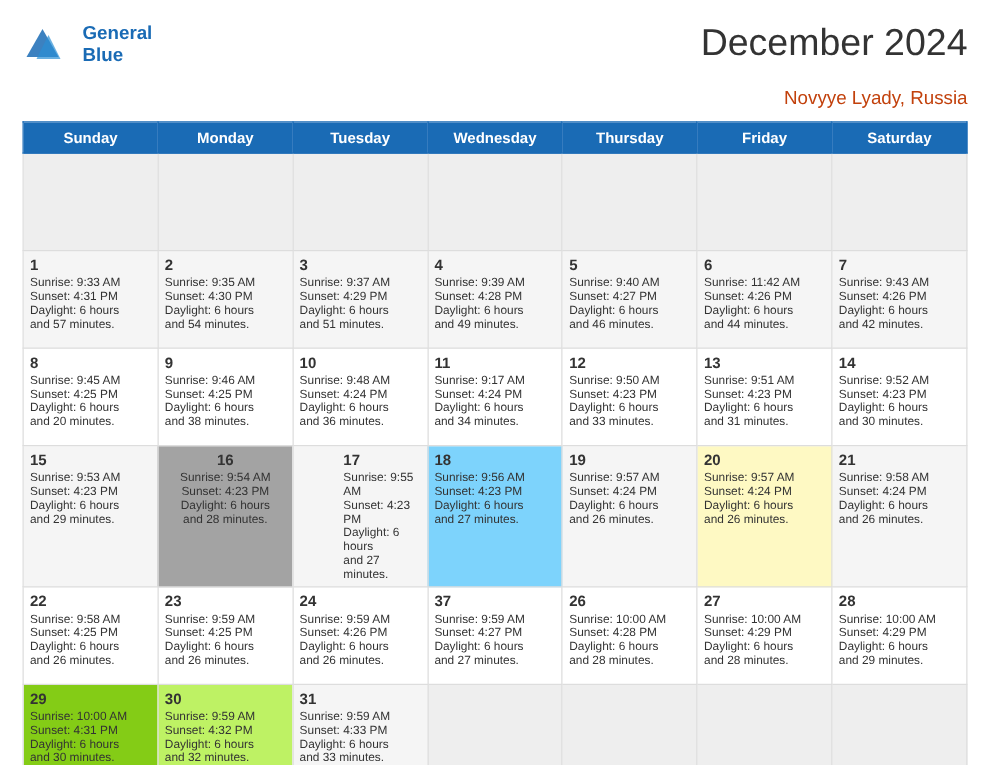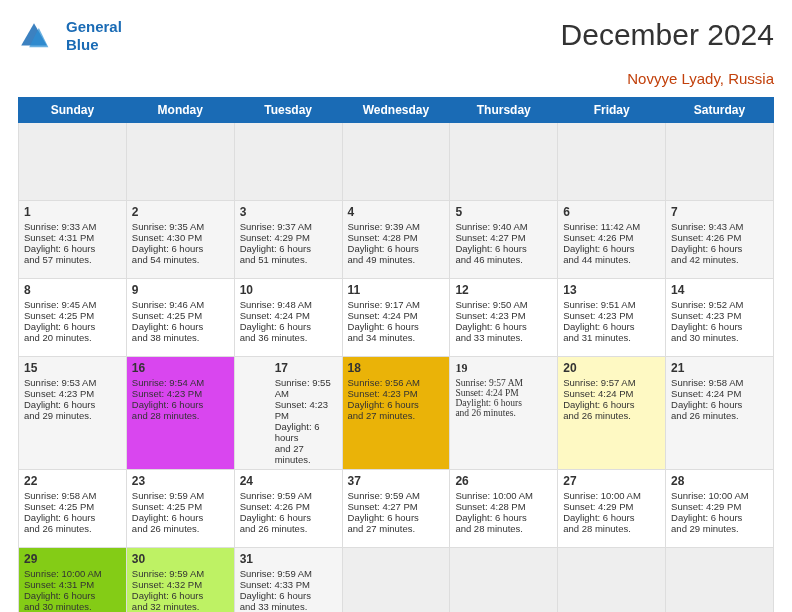--- a/index.html
+++ b/index.html
@@ -238,42 +238,42 @@
           </td>
         </tr>
         <tr>
           <td style="background: rgb(245, 245, 245);">
             <span class="day-num">15</span>
             <div>Sunrise: 9:53 AM</div>
             <div>Sunset: 4:23 PM</div>
             <div>Daylight: 6 hours</div>
             <div>and 29 minutes.</div>
           </td>
-          <td style="background: #d946ef;">
+          <td style="background: #a3a3a3; text-align: center;">
             <span class="day-num">16</span>
             <div>Sunrise: 9:54 AM</div>
             <div>Sunset: 4:23 PM</div>
             <div>Daylight: 6 hours</div>
             <div>and 28 minutes.</div>
           </td>
           <td style="background: rgb(245, 245, 245); padding-left: 40px;">
             <span class="day-num">17</span>
             <div>Sunrise: 9:55 AM</div>
             <div>Sunset: 4:23 PM</div>
             <div>Daylight: 6 hours</div>
             <div>and 27 minutes.</div>
           </td>
-          <td style="background: #eab308;">
+          <td style="background: #7dd3fc;">
             <span class="day-num">18</span>
             <div>Sunrise: 9:56 AM</div>
             <div>Sunset: 4:23 PM</div>
             <div>Daylight: 6 hours</div>
             <div>and 27 minutes.</div>
           </td>
-          <td style="background: rgb(245, 245, 245); font-family: Liberation Serif, serif;">
+          <td style="background: rgb(245, 245, 245);">
             <span class="day-num">19</span>
             <div>Sunrise: 9:57 AM</div>
             <div>Sunset: 4:24 PM</div>
             <div>Daylight: 6 hours</div>
             <div>and 26 minutes.</div>
           </td>
           <td style="background: #fef9c3;">
             <span class="day-num">20</span>
             <div>Sunrise: 9:57 AM</div>
             <div>Sunset: 4:24 PM</div>

